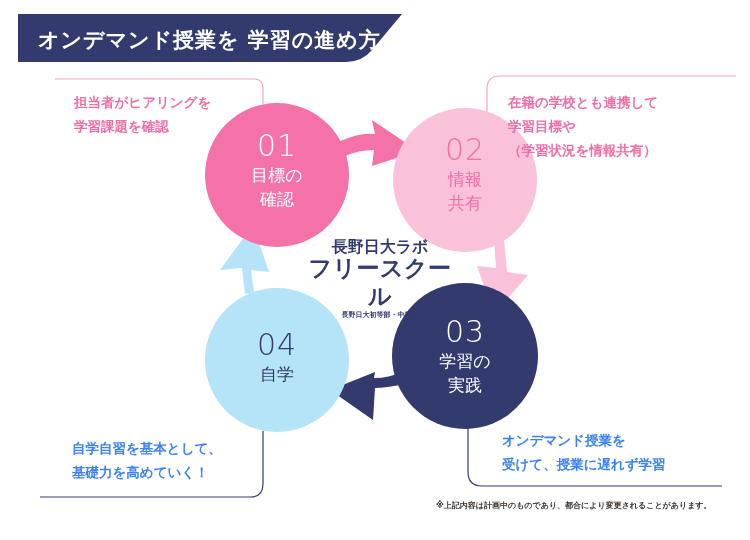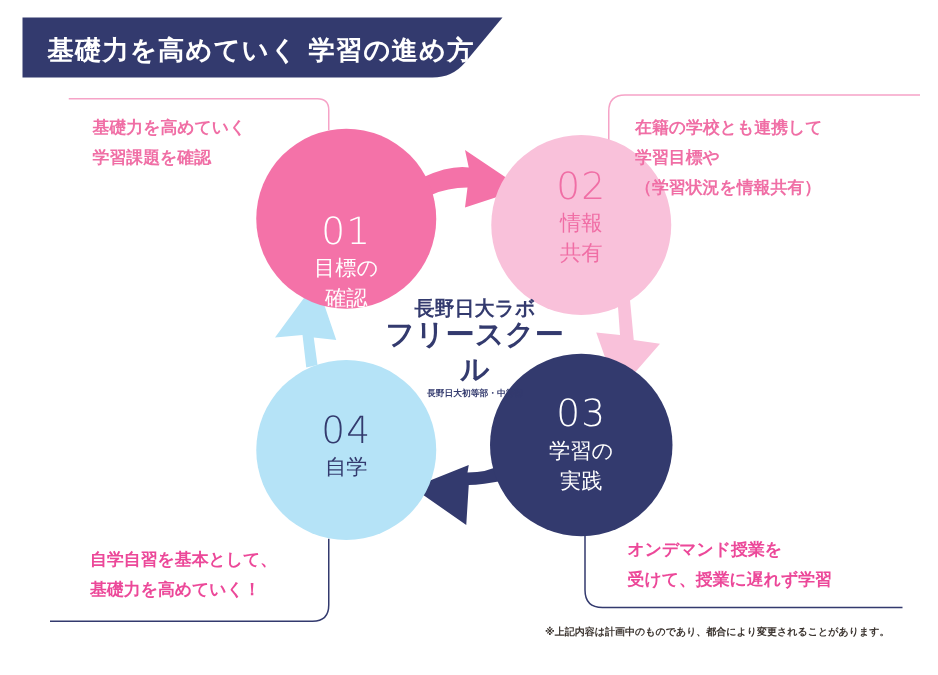--- a/index.html
+++ b/index.html
@@ -10,21 +10,21 @@
       position: absolute; left: 38px; top: 24px; height: 32px; line-height: 32px;
       color: #ffffff; font-size: 21px; font-weight: bold; letter-spacing: 1px;
       white-space: nowrap;
     }
     .note {
       position: absolute; font-size: 13.5px; font-weight: bold; line-height: 24px;
       white-space: nowrap;
     }
     .note .line { display: block; }
     .note-pink { color: #f06ea5; }
-    .note-navy { color: #ec4899; }
+    .note-navy { color: #3b82f6; }
     .circle-label {
       position: absolute; width: 140px; text-align: center;
     }
     .circle-label .num {
       display: block; font-size: 30px; font-weight: 300; line-height: 34px;
       font-family: "DejaVu Sans", sans-serif; letter-spacing: 1px;
     }
     .circle-label .name {
       display: block; font-size: 17px; font-weight: normal; line-height: 24px;
     }
@@ -59,44 +59,44 @@
   <path d="M405 384 Q385 388 375 388 L373 420 L330 390 L375 372 L374 378 Q390 378 400 372 Z" fill="#333a6e"></path>
 
   <path d="M245 294 L242 268 L220 270 L253 225 L269 272 L251 270 L254 292 Z" fill="#b5e3f7"></path>
 
   <circle cx="277" cy="175" r="72" fill="#f472a8"></circle>
   <circle cx="465" cy="180" r="72" fill="#f9c1da"></circle>
   <circle cx="465" cy="356" r="73" fill="#333a6e"></circle>
   <circle cx="277" cy="360" r="72" fill="#b5e3f7"></circle>
 </svg>
 
-<div class="title-text">基礎力を高めていく 学習の進め方</div>
+<div class="title-text">オンデマンド授業を 学習の進め方</div>
 
 <div class="note note-pink" style="left:74px; top:90px;">
-  <span class="line">基礎力を高めていく</span>
+  <span class="line">担当者がヒアリングを</span>
   <span class="line">学習課題を確認</span>
 </div>
 
 <div class="note note-pink" style="left:508px; top:90px;">
   <span class="line">在籍の学校とも連携して</span>
   <span class="line">学習目標や</span>
   <span class="line">（学習状況を情報共有）</span>
 </div>
 
 <div class="note note-navy" style="left:502px; top:428px;">
   <span class="line">オンデマンド授業を</span>
   <span class="line">受けて、授業に遅れず学習</span>
 </div>
 
 <div class="note note-navy" style="left:72px; top:436px;">
   <span class="line">自学自習を基本として、</span>
   <span class="line">基礎力を高めていく！</span>
 </div>
 
-<div class="circle-label" style="left:207px; top:129px; color:#ffffff;margin-top:40px;">
+<div class="circle-label" style="left:207px; top:129px; color:#ffffff;">
   <span class="num">01</span>
   <span class="name">目標の</span>
   <span class="name">確認</span>
 </div>
 
 <div class="circle-label" style="left:395px; top:133px; color:#f06ea5;">
   <span class="num">02</span>
   <span class="name">情報</span>
   <span class="name">共有</span>
 </div>

